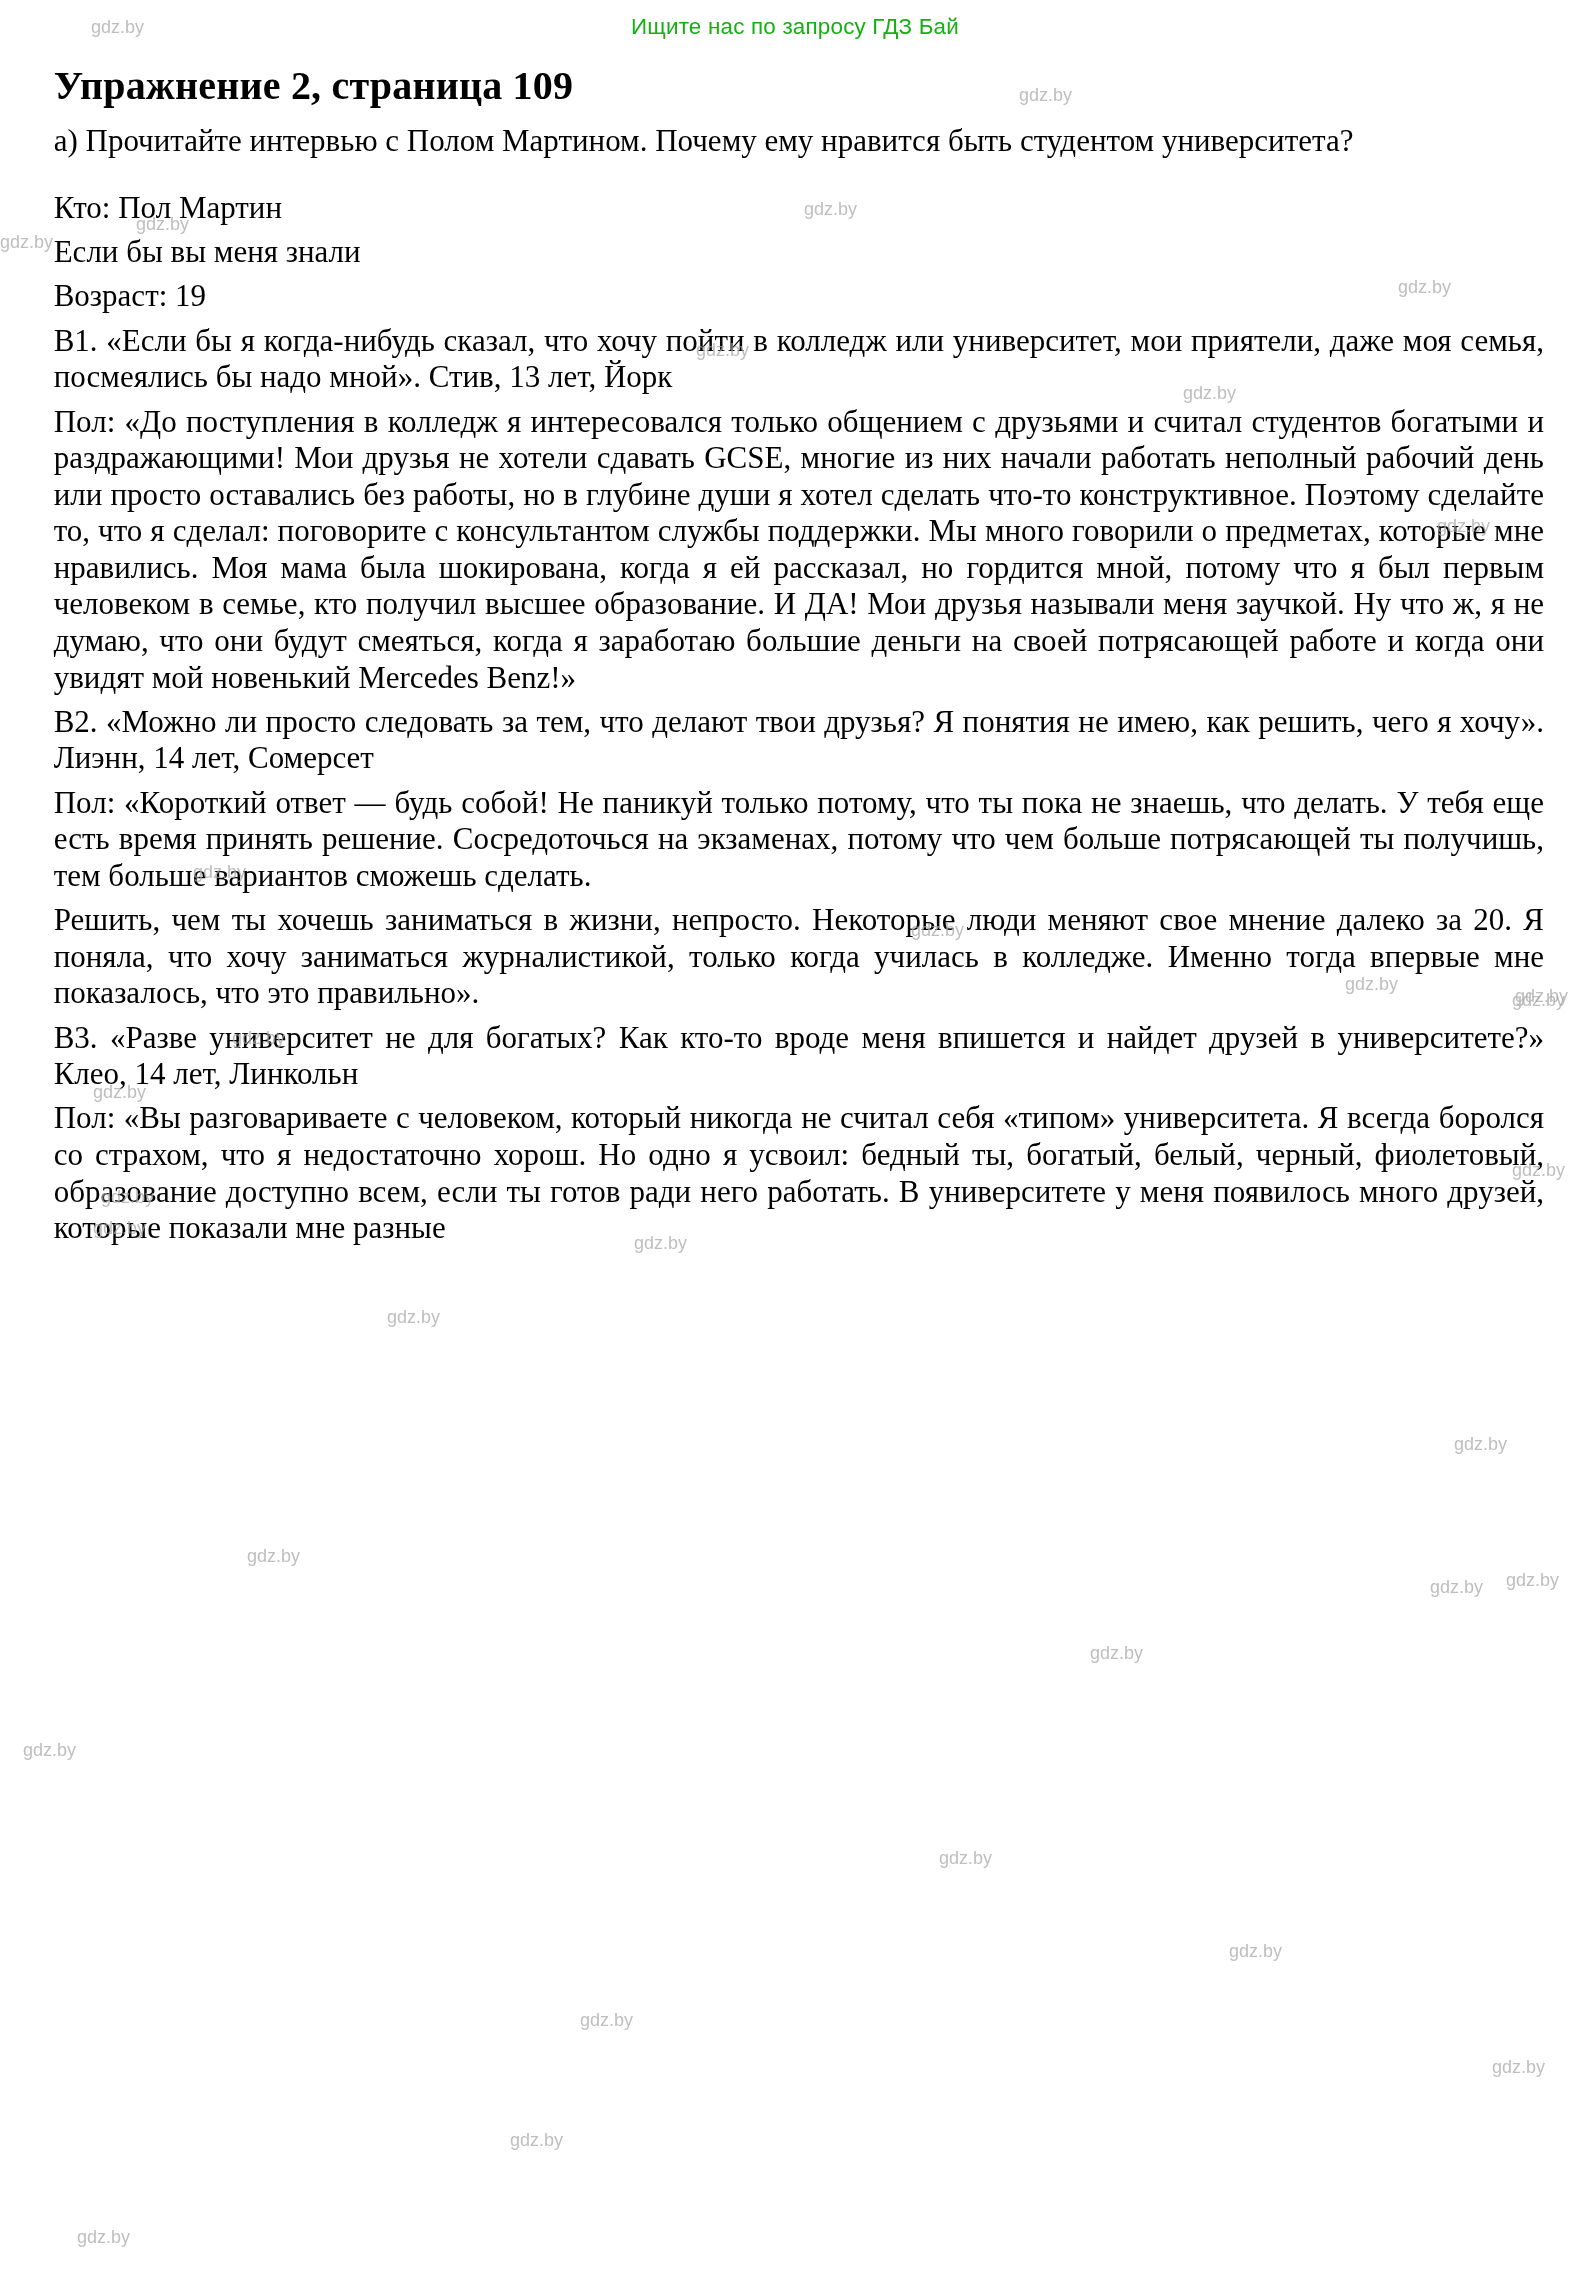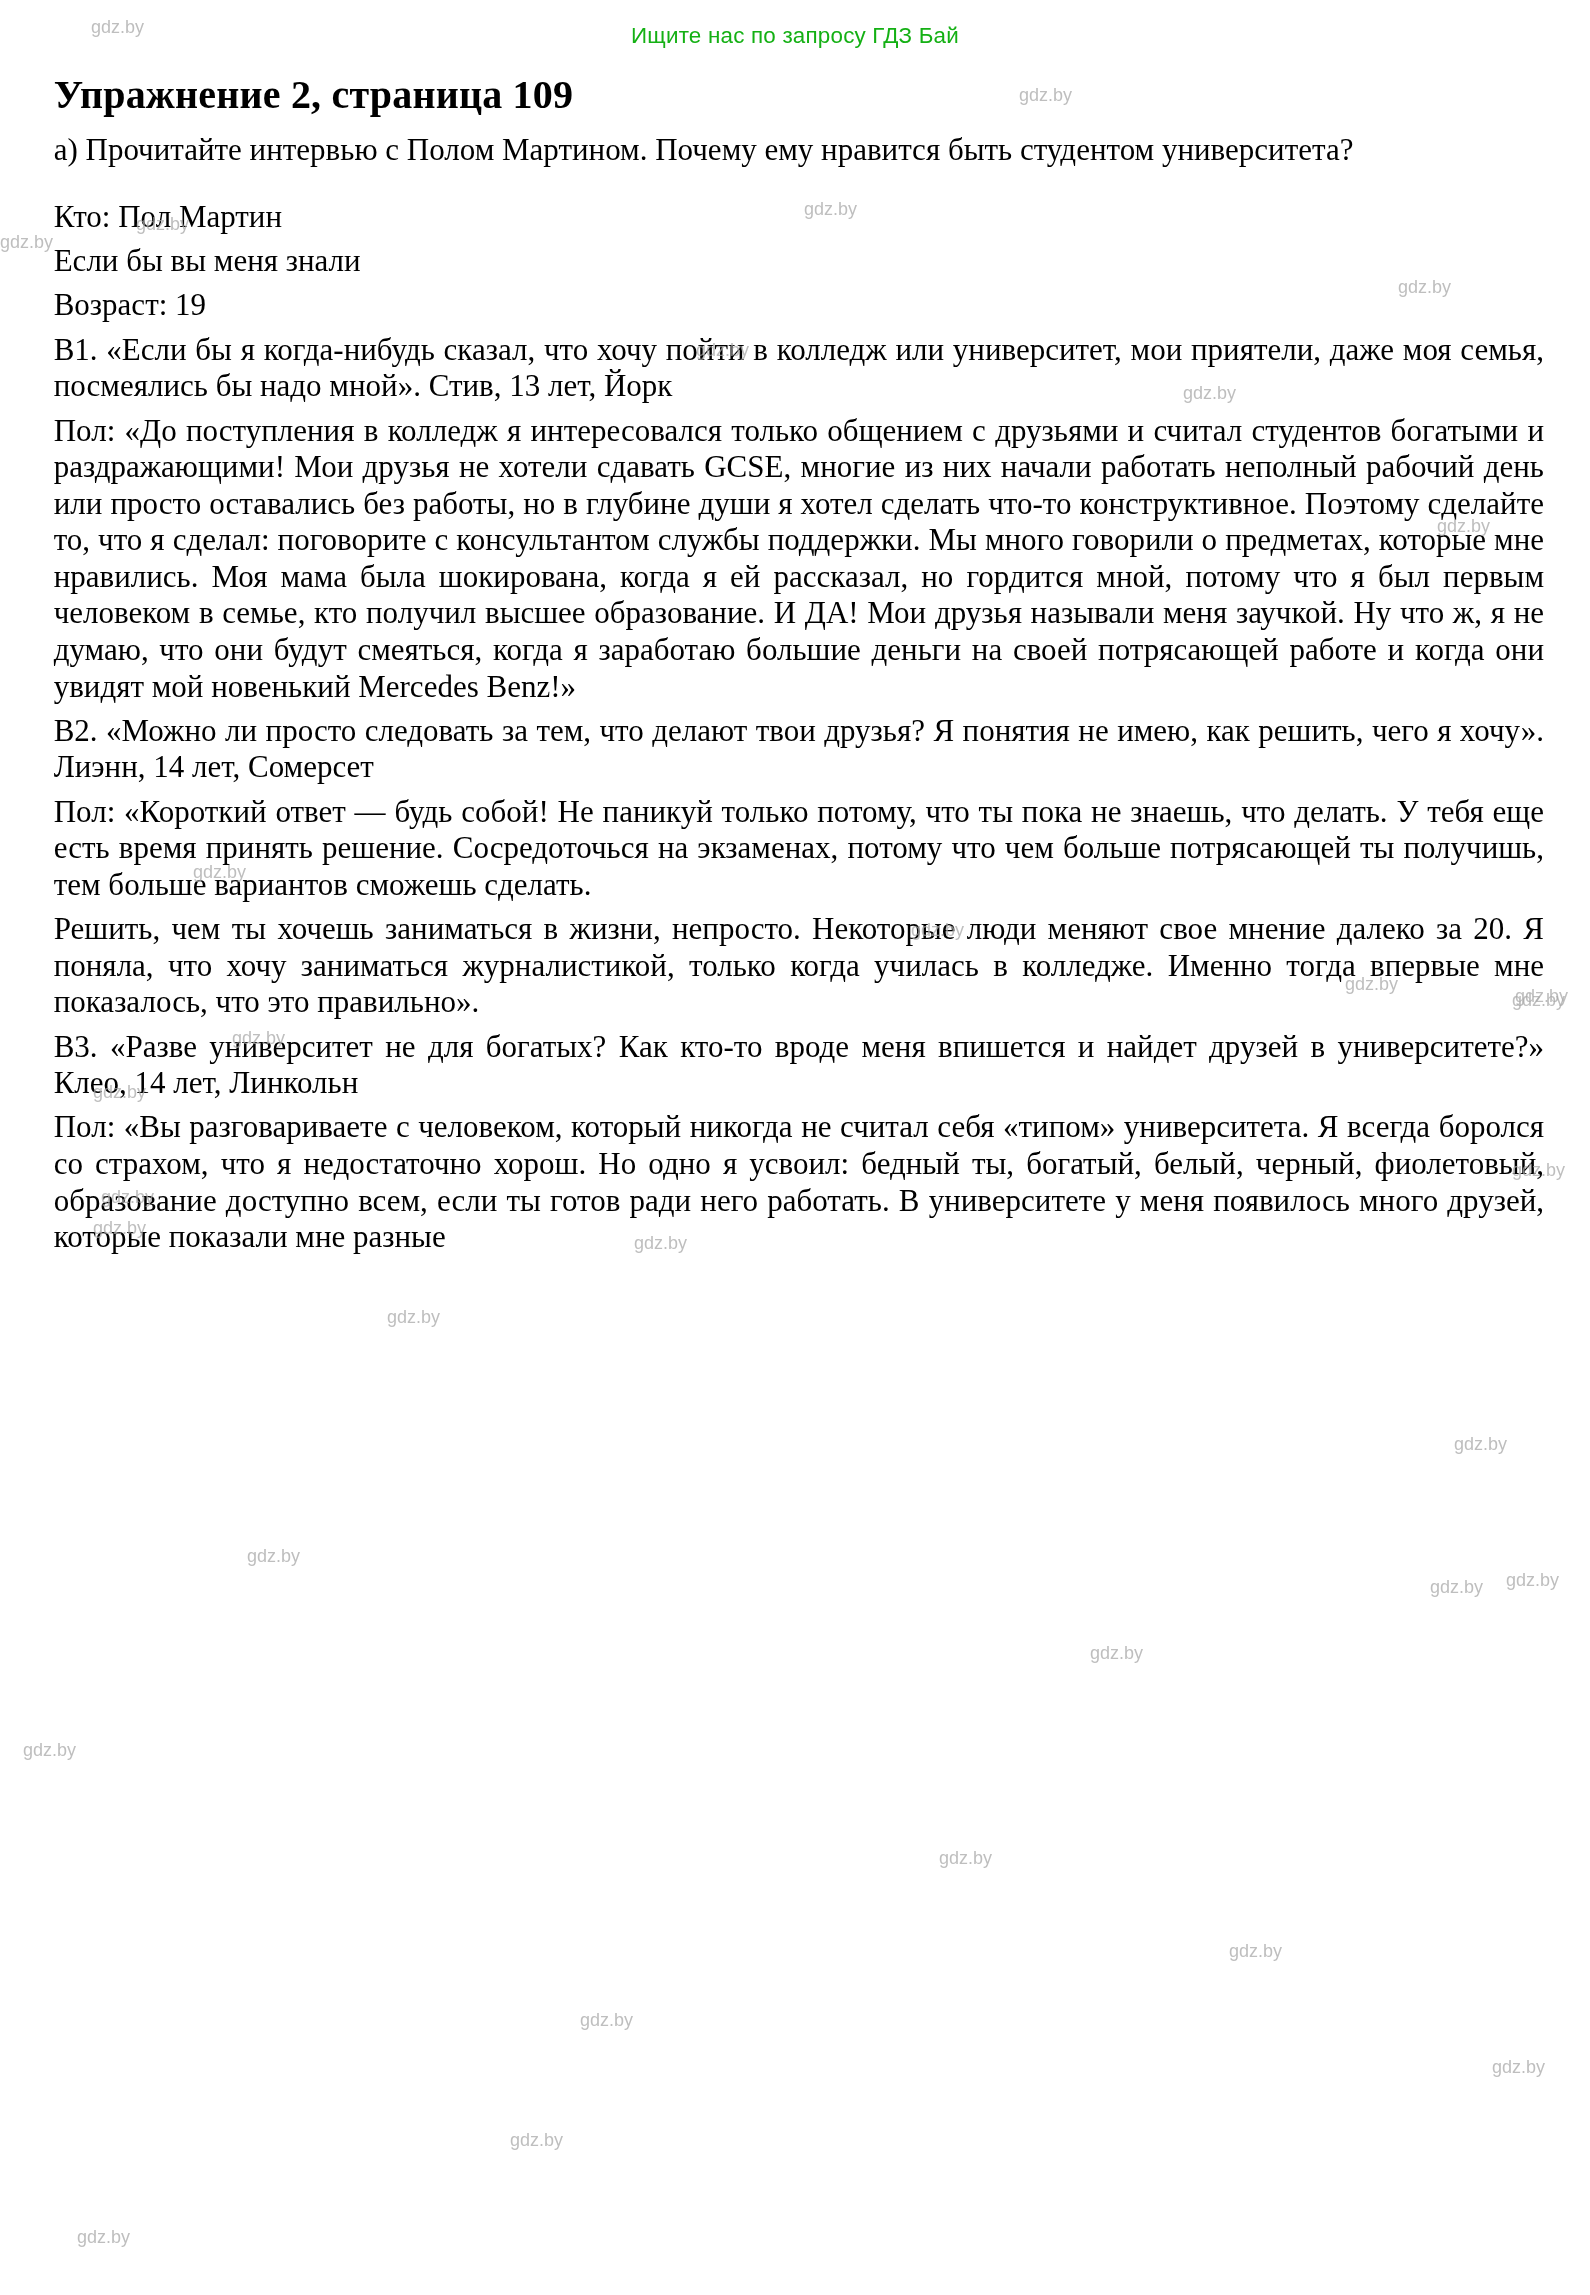--- a/index.html
+++ b/index.html
@@ -19,21 +19,21 @@
     min-height: 2295px;
     box-sizing: border-box;
     padding: 0 46px 31px 46px;
     overflow: hidden;
   }
   .top-banner {
     text-align: center;
     color: #14b014;
     font-family: "Liberation Sans", sans-serif;
     font-size: 22.4px;
-    padding-top: 23px;
+    padding-top: 14px;
     padding-bottom: 4.6px;
     letter-spacing: 0.2px;
   }
   h1.title {
     font-family: "Liberation Serif", serif;
     font-weight: bold;
     font-size: 40px;
     margin: 17px 0 14px 7.7px;
     letter-spacing: 0.2px;
   }

